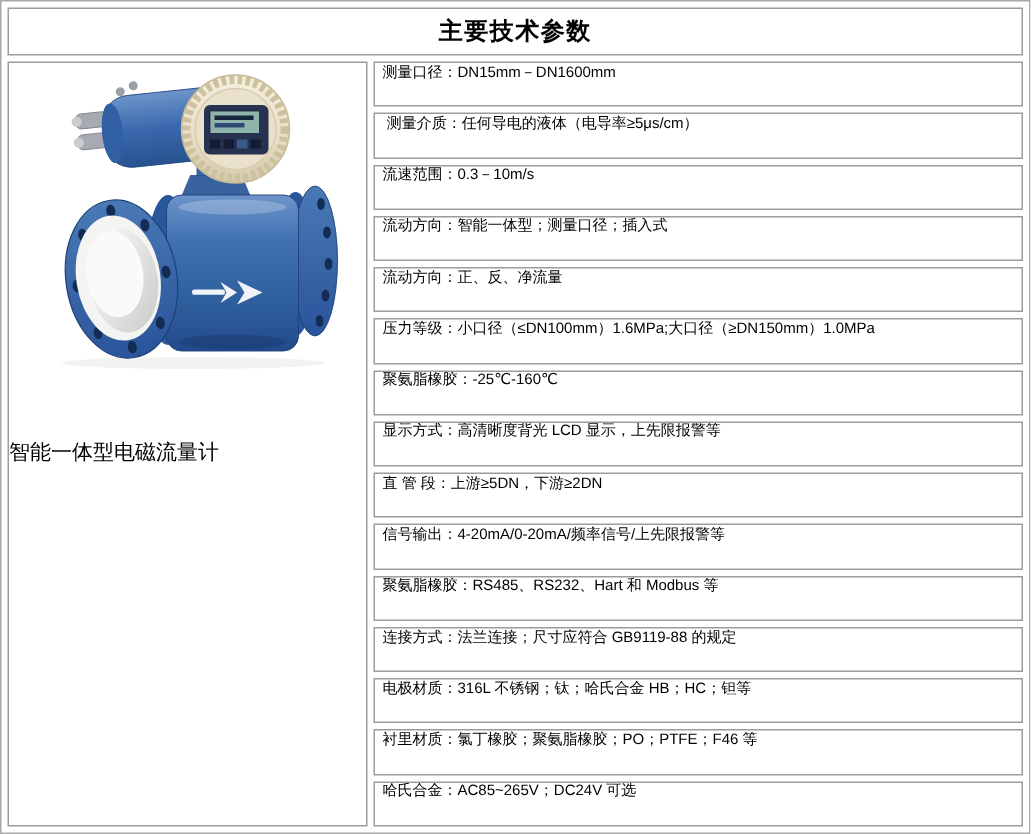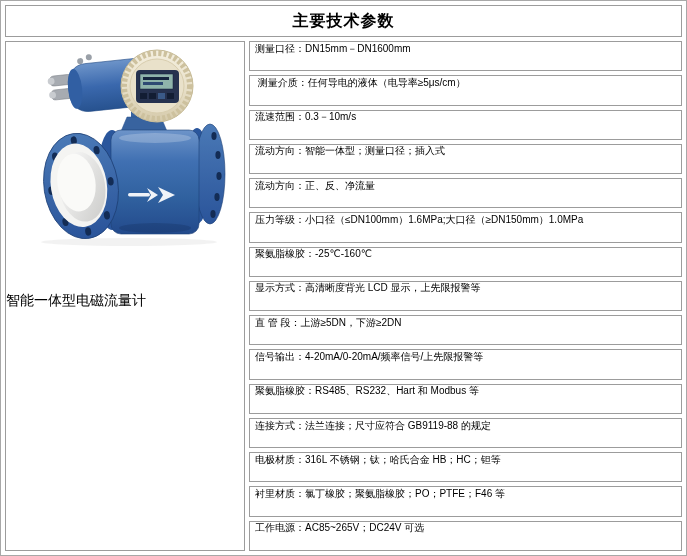--- a/index.html
+++ b/index.html
@@ -186,17 +186,17 @@
   <tr>
           <td class="spec-cell"><span class="spec-label">连接方式：</span><span class="spec-value">法兰连接；尺寸应符合 GB9119-88 的规定</span></td>
         </tr>
   <tr>
           <td class="spec-cell"><span class="spec-label">电极材质：</span><span class="spec-value">316L 不锈钢；钛；哈氏合金 HB；HC；钽等</span></td>
         </tr>
   <tr>
           <td class="spec-cell"><span class="spec-label">衬里材质：</span><span class="spec-value">氯丁橡胶；聚氨脂橡胶；PO；PTFE；F46 等</span></td>
         </tr>
   <tr>
-          <td class="spec-cell"><span class="spec-label">工作电源：</span><span class="spec-value">AC85~265V；DC24V 可选</span></td>
+          <td class="spec-cell"><span class="spec-label">哈氏合金：</span><span class="spec-value">AC85~265V；DC24V 可选</span></td>
         </tr>
 </tbody>
     </table>
 </div>
 
 </body></html>

